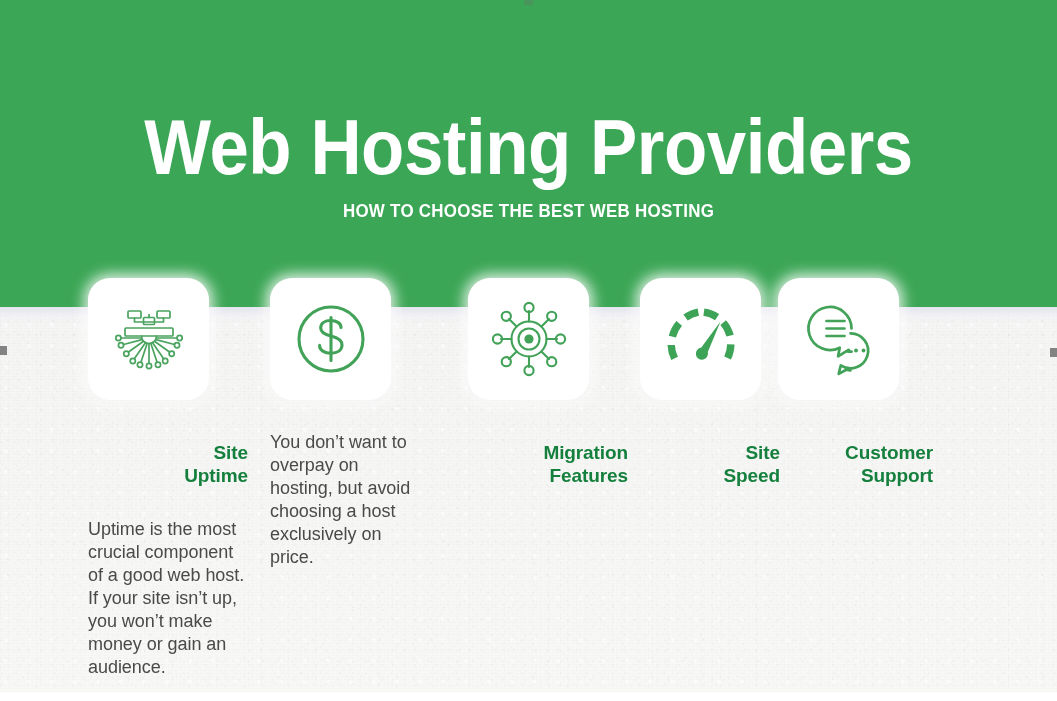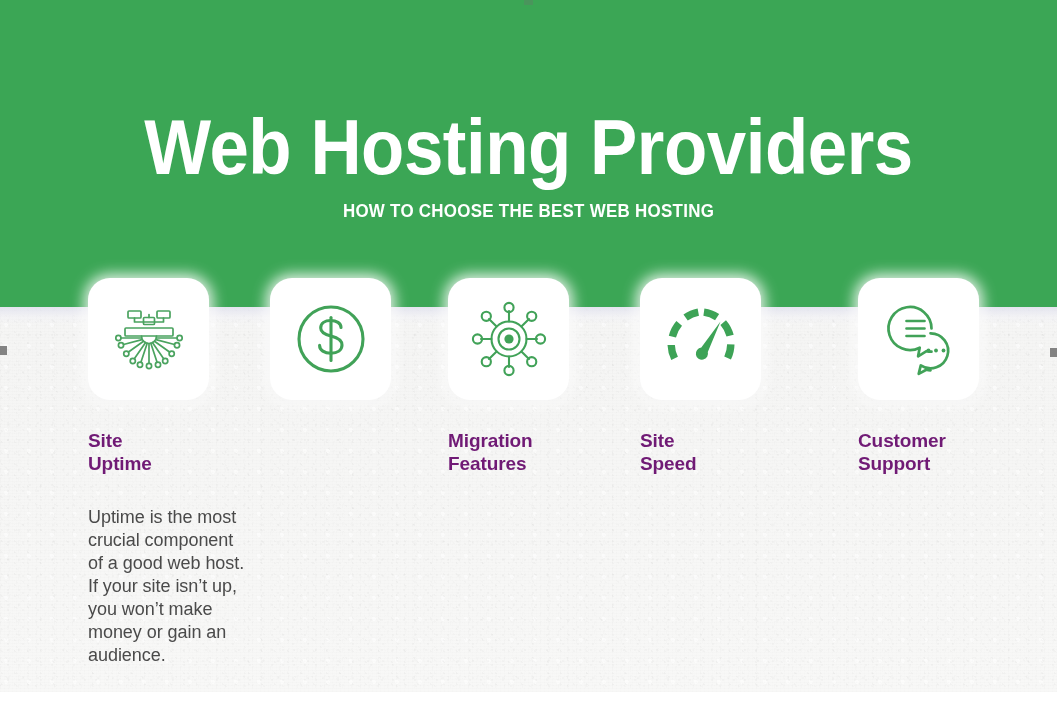--- a/index.html
+++ b/index.html
@@ -130,43 +130,44 @@
     border-radius: 22px;
     box-shadow: 0 0 14px 4px rgba(255,255,255,0.85),
                 0 2px 6px rgba(0,0,0,0.06);
     display: flex;
     align-items: center;
     justify-content: center;
   }
   .icon-card svg { display: block; }
 
   .col-heading {
-    margin-top: 30px;
-    color: #701a75;
+    margin-top: 42px;
+    color: #15803d;
     font-size: 19px;
     font-weight: bold;
     line-height: 22.5px;
     letter-spacing: -0.1px;
     white-space: pre-line;
+    text-align: right;
   }
 
   .col-body {
     margin-top: 31px;
     color: #4a4a4a;
     font-size: 18px;
     line-height: 23px;
     letter-spacing: -0.05px;
   }
 
   
   #column-0 { left: 88px;  width: 160px; }
   #column-1 { left: 270px; width: 150px; }
-  #column-2 { left: 448px; width: 160px; }
+  #column-2 { left: 468px; width: 160px; }
   #column-3 { left: 640px; width: 140px; }
-  #column-4 { left: 858px; width: 155px; }
+  #column-4 { left: 778px; width: 155px; }
 
   #column-0 .icon-card { margin-left: 0px; }
   #column-1 .icon-card { margin-left: 0px; }
   #column-2 .icon-card { margin-left: 0px; }
   #column-3 .icon-card { margin-left: 0px; }
   #column-4 .icon-card { margin-left: 0px; }
 
   
   .handle {
     position: absolute;
@@ -242,20 +243,21 @@
     <div class="column" id="column-1">
       <div class="icon-card">
         <span>
           <svg width="86" height="86" viewBox="0 0 86 86" fill="none" stroke="#41a258" stroke-width="3.1" stroke-linecap="round" stroke-linejoin="round">
             <circle cx="43" cy="43" r="32"></circle>
             <path d="M43 21.5v43"></path>
             <path d="M53 31.5c0-4.4-4.6-7-10.3-7-5.8 0-10 2.8-10 7.4 0 4.4 3.6 6.4 10.3 8.1 7.2 1.8 11 4 11 9 0 5.1-4.6 8.2-11 8.2-6.6 0-11.4-3-11.4-7.8"></path>
           </svg>
         </span>
       </div>
+      <div class="col-body">You don’t want to overpay on hosting, but avoid choosing a host exclusively on price.</div>
     </div>
 
     <div class="column" id="column-2">
       <div class="icon-card">
         <span>
           <svg width="88" height="88" viewBox="0 0 88 88" fill="none" stroke="#41a258" stroke-width="2.1" stroke-linecap="round" stroke-linejoin="round">
             <circle cx="44" cy="44" r="17.5"></circle>
             <circle cx="44" cy="44" r="10.5"></circle>
             <circle cx="44" cy="44" r="4.6" fill="#41a258" stroke="none"></circle>
             <path d="M44 26.5V16"></path>

